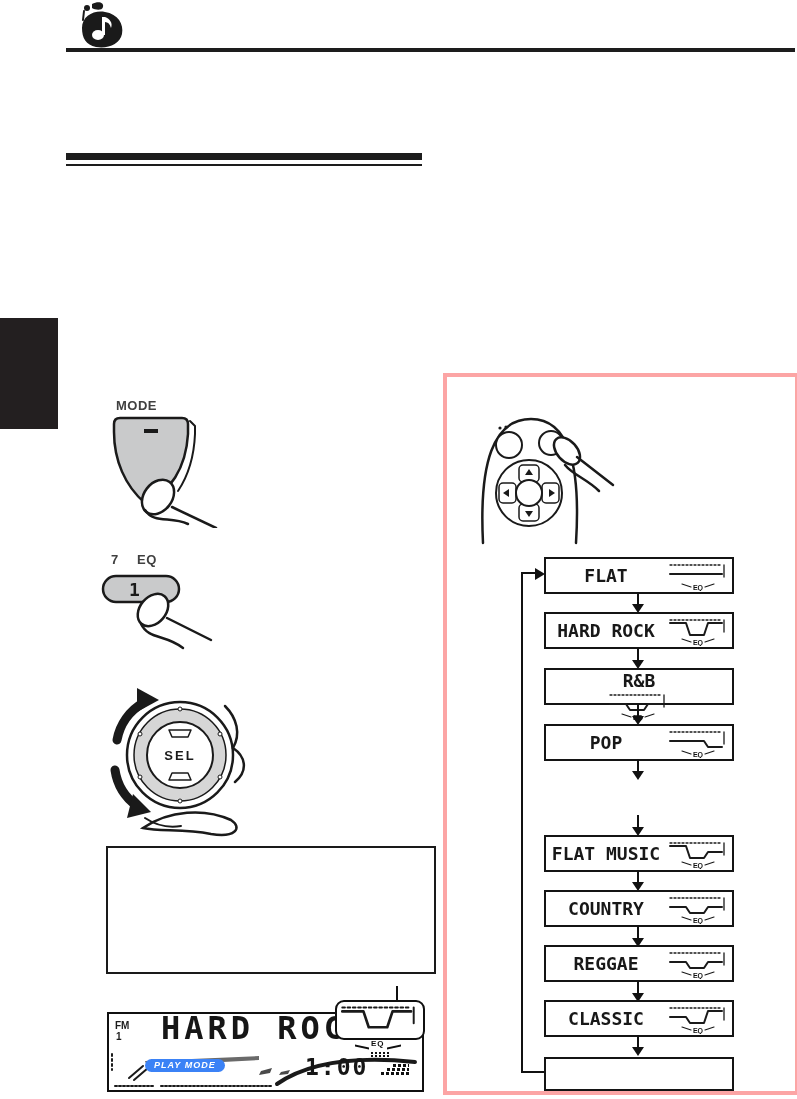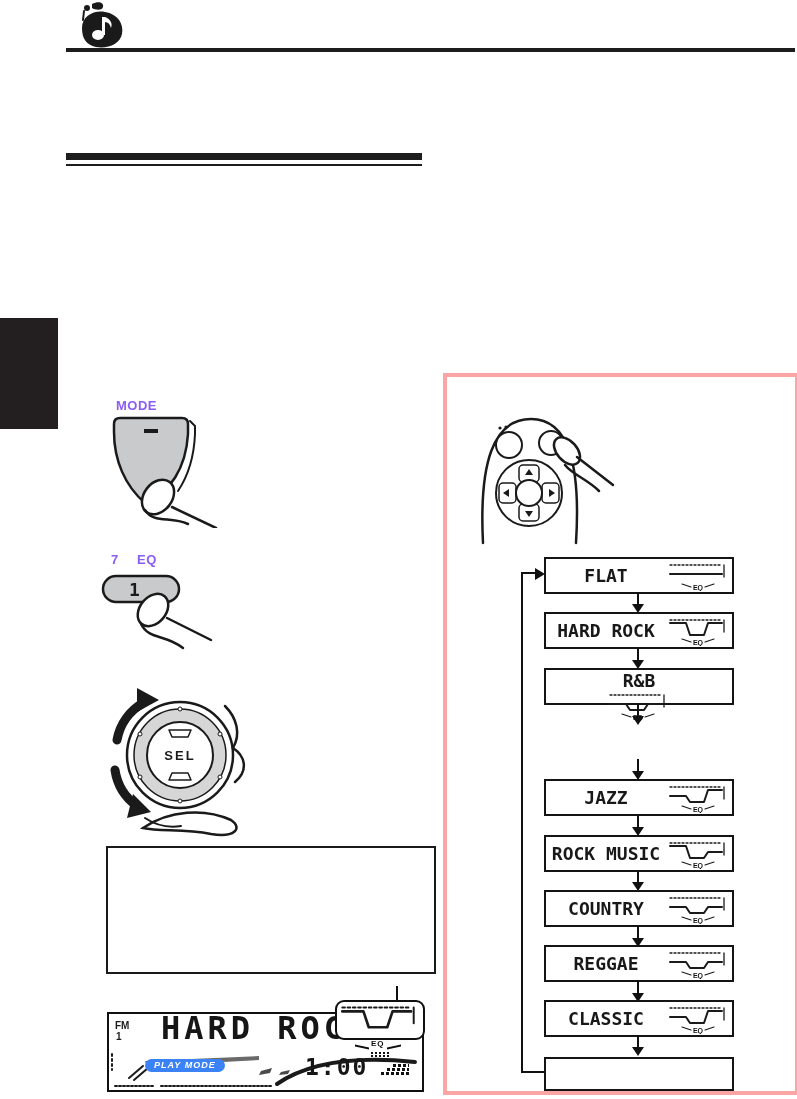--- a/index.html
+++ b/index.html
@@ -7,21 +7,21 @@
     position:relative; width:797px; height:1099px; background:#fff;
     font-family:"Liberation Sans", sans-serif; color:#1c1c1c; overflow:hidden;
   }
   .abs{position:absolute;}
   
   #header-rule{left:66px; top:48px; width:729px; height:4px; background:#1d1d1d;}
   #section-rule-thick{left:66px; top:153px; width:356px; height:7px; background:#1d1d1d;}
   #section-rule-thin{left:66px; top:164px; width:356px; height:2px; background:#1d1d1d;}
   #side-tab{left:0; top:318px; width:58px; height:111px; background:#231f20;}
   
-  .fig-label{font-weight:bold; font-size:13px; letter-spacing:.5px; color:#8b5cf6;}
+  .fig-label{font-weight:bold; font-size:13px; letter-spacing:.5px; color:#404040;}
   svg .ln{stroke:#1a1a1a; fill:none; stroke-linecap:round; stroke-linejoin:round;}
   
   #note-box{left:106px; top:846px; width:314px; height:112px; border:2px solid #1a1a1a; background:#fff;
     font-size:12px; padding:6px;}
   
   #display-panel{left:107px; top:1012px; width:313px; height:76px; border:2px solid #101010; background:#fff;}
   .lcd{font-family:"DejaVu Sans Mono", monospace; font-weight:bold; color:#161616;}
   #display-eqmode{left:52px; top:-5px; font-size:32px; letter-spacing:4px; white-space:nowrap;}
   #display-band{left:6px; top:6px; font-size:10px; font-weight:bold;}
   #display-preset{left:7px; top:17px; font-size:10px; font-weight:bold;}
@@ -237,36 +237,36 @@
       <svg width="64" height="30" viewBox="0 0 64 30">
         <polyline class="ln" points="4,4 56,4" stroke-width="1.3" stroke-dasharray="2 2"></polyline>
         <polyline class="ln eq-curve" points="4,13 20,13 24,19 38,19 42,13 56,13" stroke-width="2"></polyline>
         <path class="ln" d="M58,4 L58,16" stroke-width="1.3"></path>
         <path class="ln" d="M16,23 L25,26 M48,23 L39,26" stroke-width="1.2"></path>
         <text x="32" y="29" text-anchor="middle" font-size="7" font-weight="bold" font-family="Liberation Sans, sans-serif" fill="#111">EQ</text>
       </svg>
     </div>
     <div class="abs v-arrow" style="left:184px; top:327px;"></div>
 
+    <div class="abs flow-box" style="top:347px;">
+      <div class="flow-label">POP</div>
+      <svg width="64" height="30" viewBox="0 0 64 30">
+        <polyline class="ln" points="4,4 56,4" stroke-width="1.3" stroke-dasharray="2 2"></polyline>
+        <polyline class="ln eq-curve" points="4,13 20,13 24,13 38,13 42,19 56,19" stroke-width="2"></polyline>
+        <path class="ln" d="M58,4 L58,16" stroke-width="1.3"></path>
+        <path class="ln" d="M16,23 L25,26 M48,23 L39,26" stroke-width="1.2"></path>
+        <text x="32" y="29" text-anchor="middle" font-size="7" font-weight="bold" font-family="Liberation Sans, sans-serif" fill="#111">EQ</text>
+      </svg>
+    </div>
     <div class="abs v-arrow" style="left:184px; top:382px;"></div>
 
-    <div class="abs flow-box" style="top:402px;">
-      <div class="flow-label">JAZZ</div>
-      <svg width="64" height="30" viewBox="0 0 64 30">
-        <polyline class="ln" points="4,4 56,4" stroke-width="1.3" stroke-dasharray="2 2"></polyline>
-        <polyline class="ln eq-curve" points="4,13 20,13 24,19 38,19 42,7 56,7" stroke-width="2"></polyline>
-        <path class="ln" d="M58,4 L58,16" stroke-width="1.3"></path>
-        <path class="ln" d="M16,23 L25,26 M48,23 L39,26" stroke-width="1.2"></path>
-        <text x="32" y="29" text-anchor="middle" font-size="7" font-weight="bold" font-family="Liberation Sans, sans-serif" fill="#111">EQ</text>
-      </svg>
-    </div>
     <div class="abs v-arrow" style="left:184px; top:438px;"></div>
 
     <div class="abs flow-box" style="top:458px;">
-      <div class="flow-label">ROCK MUSIC</div>
+      <div class="flow-label">FLAT MUSIC</div>
       <svg width="64" height="30" viewBox="0 0 64 30">
         <polyline class="ln" points="4,4 56,4" stroke-width="1.3" stroke-dasharray="2 2"></polyline>
         <polyline class="ln eq-curve" points="4,7 20,7 24,19 38,19 42,13 56,13" stroke-width="2"></polyline>
         <path class="ln" d="M58,4 L58,16" stroke-width="1.3"></path>
         <path class="ln" d="M16,23 L25,26 M48,23 L39,26" stroke-width="1.2"></path>
         <text x="32" y="29" text-anchor="middle" font-size="7" font-weight="bold" font-family="Liberation Sans, sans-serif" fill="#111">EQ</text>
       </svg>
     </div>
     <div class="abs v-arrow" style="left:184px; top:493px;"></div>
 

